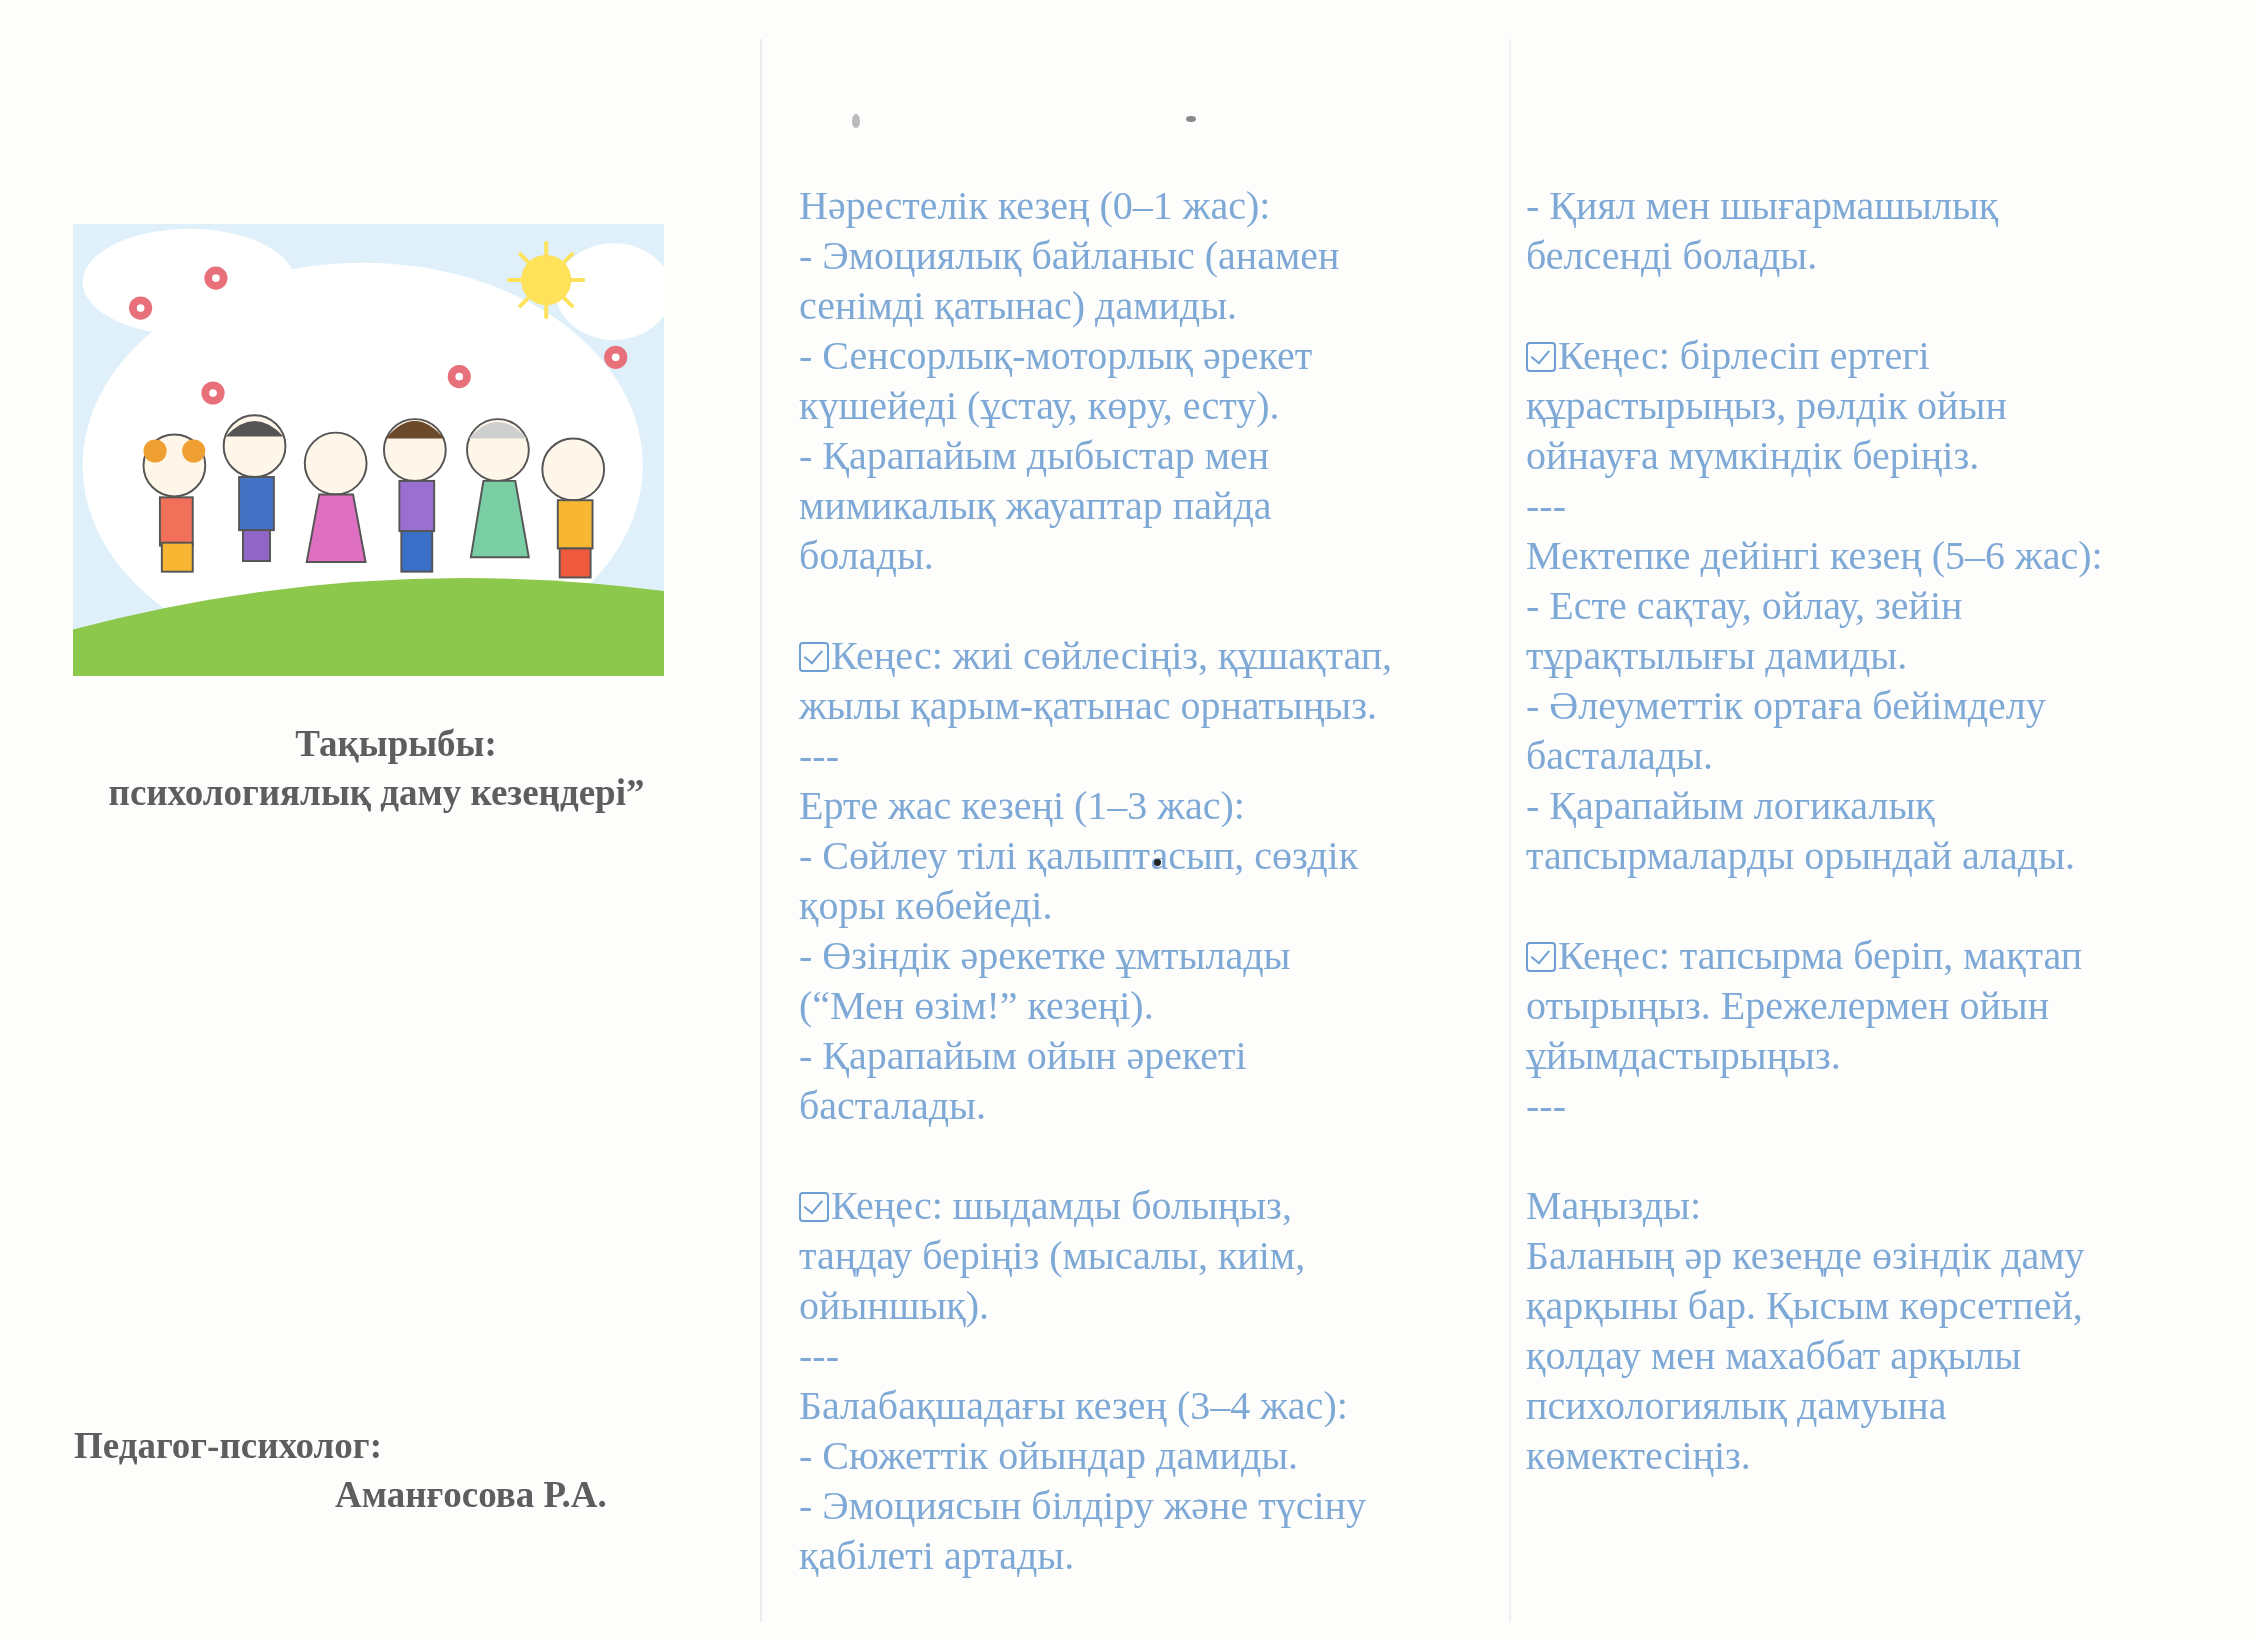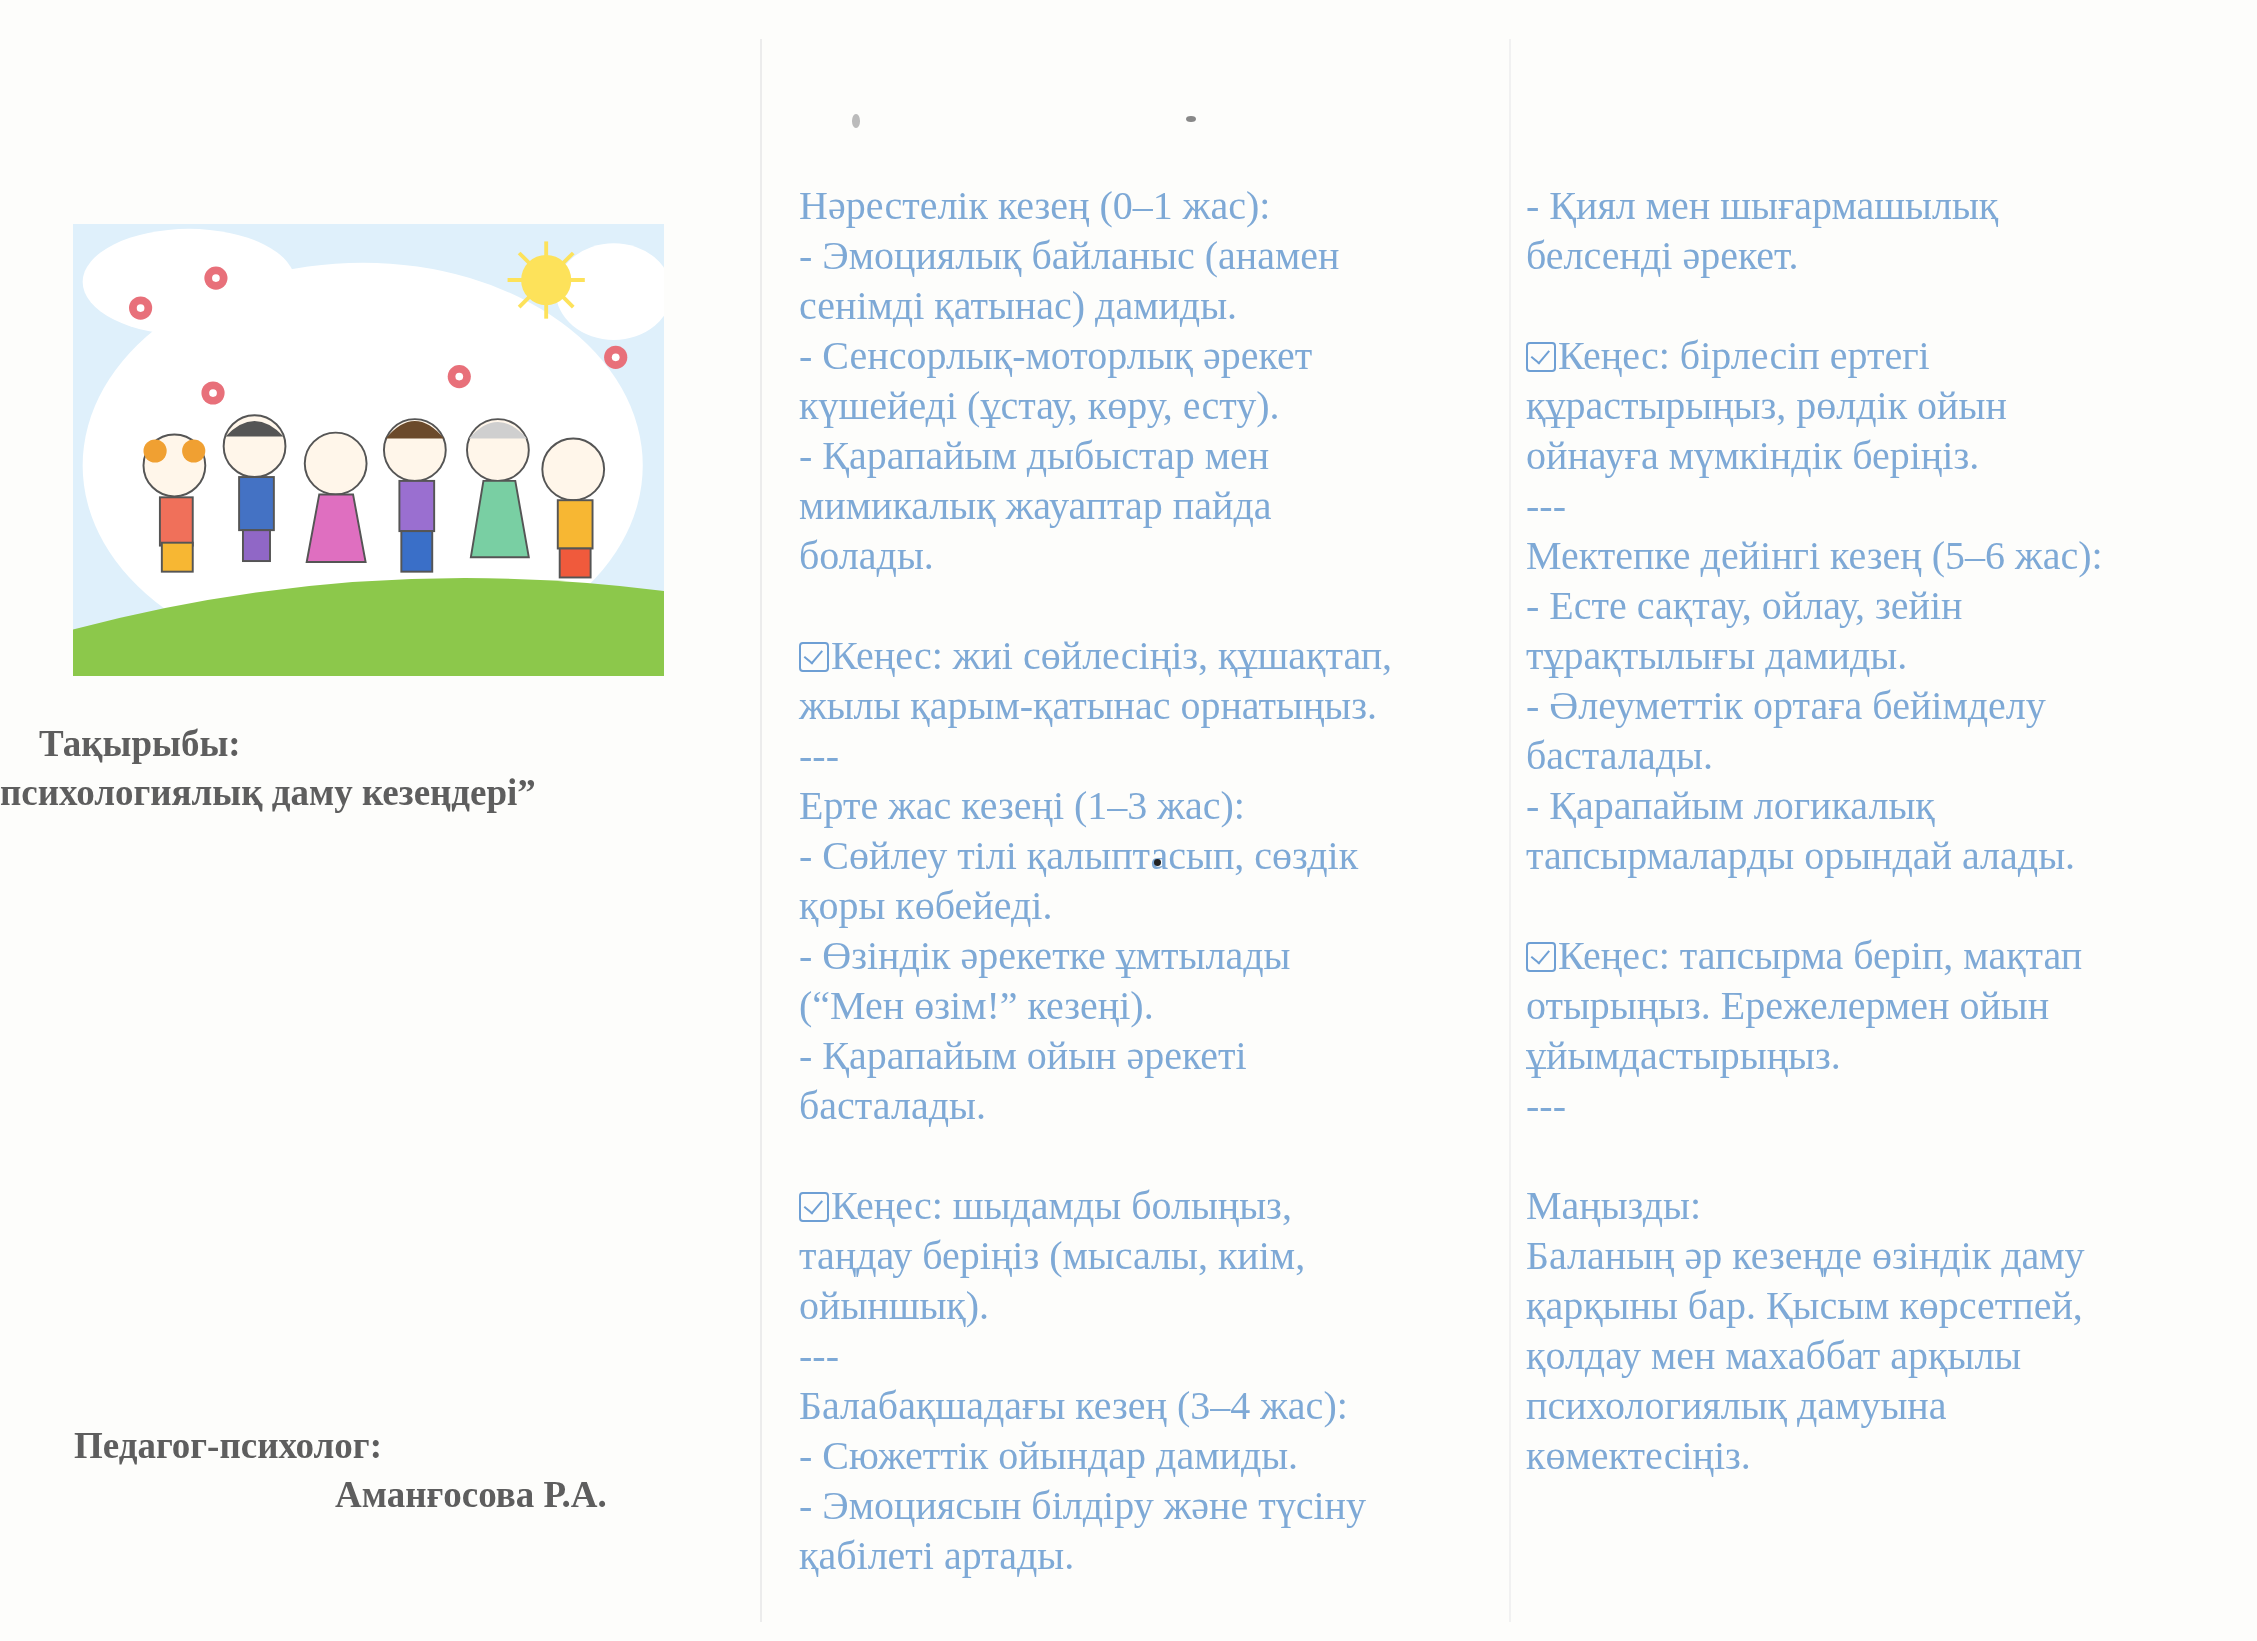--- a/index.html
+++ b/index.html
@@ -5,21 +5,21 @@
   html, body { margin: 0; padding: 0; }
   body {
     width: 2257px; height: 1641px;
     background: #fdfdfb;
     position: relative; overflow: hidden;
     font-family: "Liberation Serif", "DejaVu Serif", serif;
   }
   .fold { position: absolute; top: 39px; bottom: 19.3px; width: 1.9px; background: #ececec; }
   .panel { position: absolute; top: 0; }
   .illus { position: absolute; left: 73px; top: 224px; width: 591px; height: 452px; }
-  .title-block { position: absolute; left: 0; top: 719px; width: 753px; 
+  .title-block { position: absolute; left: 0; top: 719px; width: 753px; text-align: center;
     font-weight: bold; color: #5e5e5e; font-size: 37px; line-height: 49px; }
   .title-block .t1 { display:block; margin-left: 39px; }
   .title-block .t2 { display:block; margin-left: 58px; }
   .title-block .t3 { display:block; margin-left: 0; }
   .author { position: absolute; left: 74px; top: 1421px; font-weight: bold; color: #5e5e5e;
     font-size: 37px; line-height: 49px; }
   .author .name { display:block; margin-left: 261px; }
   .col { position: absolute; color: #7ea9d6; font-size: 40px; line-height: 50px; }
   .col p { margin: 0; white-space: pre-line; }
   .col .gap { height: 50px; }
@@ -140,21 +140,21 @@
 ойыншық).</span></p>
   <p>---</p>
   <p>Балабақшадағы кезең (3–4 жас):</p>
   <p>- Сюжеттік ойындар дамиды.
 - Эмоциясын білдіру және түсіну
 қабілеті артады.</p>
 </div>
 
 <div class="col" style="left:1526px; top:181px; width:676px;">
   <p>- Қиял мен шығармашылық
-белсенді әрекет.</p>
+белсенді болады.</p>
   <div class="gap"></div>
   <p><span class="chk"></span><span>Кеңес: бірлесіп ертегі
 құрастырыңыз, рөлдік ойын
 ойнауға мүмкіндік беріңіз.</span></p>
   <p>---</p>
   <p>Мектепке дейінгі кезең (5–6 жас):</p>
   <p>- Есте сақтау, ойлау, зейін
 тұрақтылығы дамиды.
 - Әлеуметтік ортаға бейімделу
 басталады.

